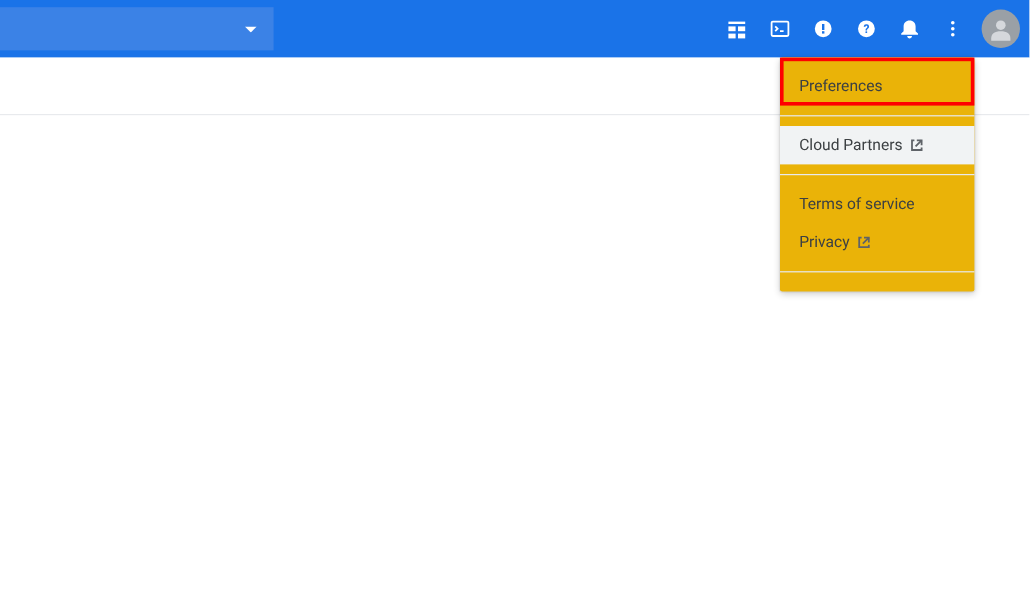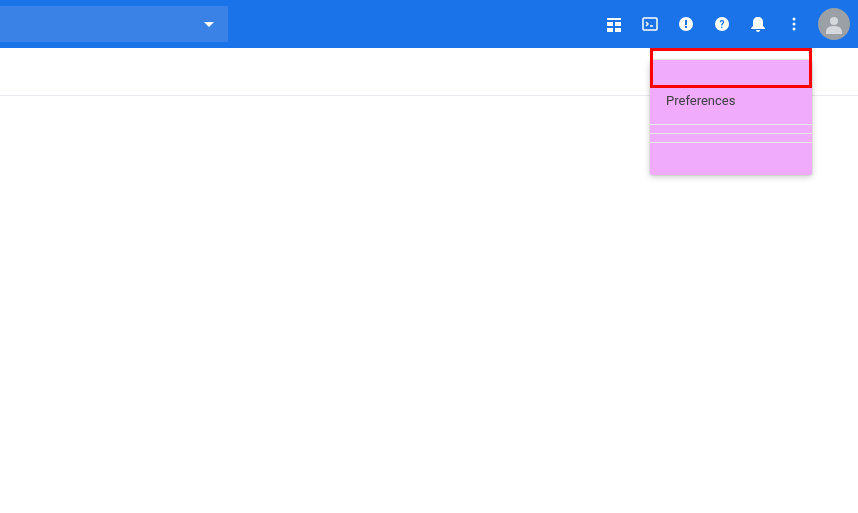--- a/index.html
+++ b/index.html
@@ -58,27 +58,27 @@
       align-items: center;
       justify-content: center;
     }
     .subheader {
       height: 48px;
       background: #fff;
       border-bottom: 1px solid #e8eaed;
     }
     .dropdown-menu {
       position: absolute;
-      top: 60px;
+      top: 48px;
       right: 46px;
       width: 162px;
-      background: #f0abfc;
+      background: #eab308;
       box-shadow: 0 2px 6px rgba(0,0,0,0.2), 0 0 0 1px rgba(0,0,0,0.05);
       border-radius: 2px;
-      padding: 24px 0;
+      padding: 8px 0;
     }
     .menu-item {
       height: 32px;
       display: flex;
       align-items: center;
       padding: 0 16px;
       font-size: 13px;
       color: #3c4043;
       cursor: pointer;
       gap: 6px;
@@ -172,17 +172,40 @@
   </div>
 </div>
 
 <div class="subheader"></div>
 
 <div class="dropdown-menu">
   <div class="menu-item">
     <span>Preferences</span>
   </div>
   <div class="menu-divider"></div>
+  <div class="menu-item hover">
+    <span>Cloud Partners</span>
+    <span class="ext-icon">
+      <svg width="12" height="12" viewBox="0 0 12 12" fill="none" stroke="#5f6368" stroke-width="1.5">
+          <path d="M4 2 L2 2 L2 10 L10 10 L10 8"></path>
+          <path d="M6 2 L10 2 L10 6"></path>
+          <path d="M10 2 L5 7"></path>
+        </svg>
+    </span>
+  </div>
   <div class="menu-divider"></div>
+  <div class="menu-item">
+    <span>Terms of service</span>
+  </div>
+  <div class="menu-item">
+    <span>Privacy</span>
+    <span class="ext-icon">
+      <svg width="12" height="12" viewBox="0 0 12 12" fill="none" stroke="#5f6368" stroke-width="1.5">
+          <path d="M4 2 L2 2 L2 10 L10 10 L10 8"></path>
+          <path d="M6 2 L10 2 L10 6"></path>
+          <path d="M10 2 L5 7"></path>
+        </svg>
+    </span>
+  </div>
   <div class="menu-divider"></div>
 </div>
 
 <div class="highlight-box"></div>
 
 </body></html>

